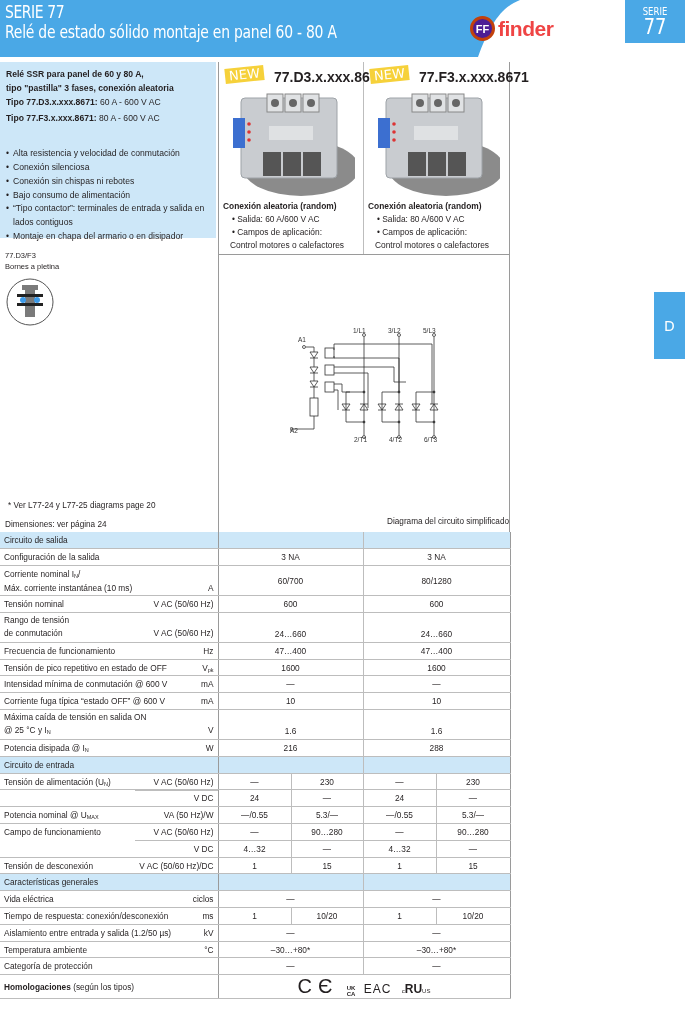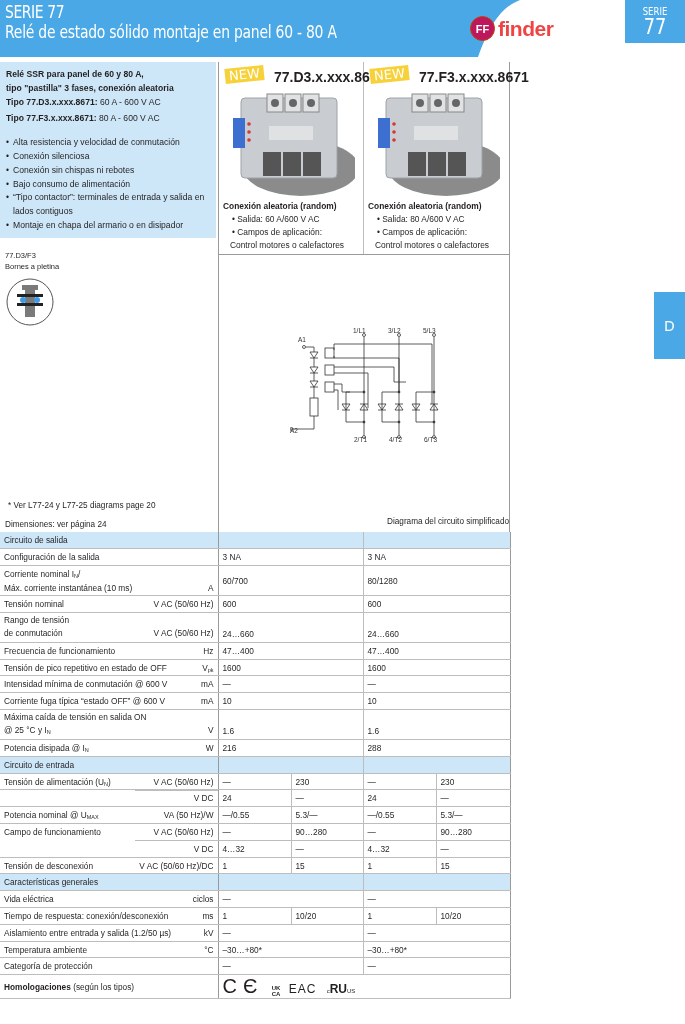--- a/index.html
+++ b/index.html
@@ -6,21 +6,21 @@
   body { width: 685px; height: 1024px; background: #ffffff; position: relative; overflow: hidden;
          font-family: "Liberation Sans", sans-serif; color: #231f20; }
   .abs { position: absolute; }
 
   
   #header-band { left: 0; top: 0; width: 560px; height: 57px; }
   #header-band svg { display: block; }
   .hdr-serie { left: 5px; top: 2px; font-size: 17px; color: #fff; font-family: "DejaVu Sans", sans-serif; letter-spacing: -0.5px; transform: scaleX(0.82); transform-origin: left; }
   .hdr-title { left: 5px; top: 22px; font-size: 17px; color: #fff; font-family: "DejaVu Sans", sans-serif; letter-spacing: -0.3px; transform: scaleX(0.82); transform-origin: left; white-space: nowrap; }
   .logo { left: 470px; top: 16px; display: flex; align-items: center; gap: 3px; }
-  .logo-mark { width: 25px; height: 25px; border-radius: 50%; border: 1px solid #c2410c; background: #be185d; color: #fff; font-size: 11px; font-weight: bold; display: flex; align-items: center; justify-content: center; }
+  .logo-mark { width: 25px; height: 25px; border-radius: 50%; border: 3px solid #c2410c; background: #4c1d95; color: #fff; font-size: 11px; font-weight: bold; display: flex; align-items: center; justify-content: center; }
   .logo-text { font-size: 21px; font-weight: bold; color: #ef4444; letter-spacing: -0.5px; }
   .serie-tab { left: 625px; top: 0; width: 60px; height: 43px; background: #4aa8e6; color: #fff; text-align: center; }
   .serie-tab .s1 { font-size: 10px; margin-top: 6px; display: block; font-family: "DejaVu Sans", sans-serif; transform: scaleX(0.85); }
   .serie-tab .s2 { font-size: 21px; line-height: 20px; display: block; font-family: "DejaVu Sans", sans-serif; transform: scaleX(0.85); }
   .d-tab { left: 654px; top: 292px; width: 31px; height: 67px; background: #4aa8e6; color: #fff; font-size: 14px; display: flex; align-items: center; justify-content: center; font-family: "DejaVu Sans", sans-serif; }
 
   
   .intro { left: 0; top: 62px; width: 216px; height: 176px; background: #cde7f8; padding: 6px 6px; font-size: 8.6px; line-height: 13.8px; }
   .intro b { font-weight: bold; }
   .intro .bul { padding-left: 7px; text-indent: -7px; }
@@ -39,21 +39,21 @@
   .card .cl { position: absolute; left: 13px; font-size: 8.4px; white-space: nowrap; }
 
   
   .small { font-size: 7.5px; }
   .note { font-size: 8.2px; }
 
   
   table.spec { position: absolute; left: 0; top: 532px; width: 510px; border-collapse: collapse; font-size: 8.3px; table-layout: fixed; }
   table.spec td { border-bottom: 1px solid #bdbdbd; padding: 0 4px; height: 16.8px; vertical-align: middle; }
   table.spec td.lab { white-space: nowrap; overflow: hidden; }
-  table.spec td.val { text-align: left; border-left: 1px solid #bdbdbd; }
+  table.spec td.val { text-align: center; border-left: 1px solid #bdbdbd; }
   table.spec td.c1 { border-left: 1px solid #9a9a9a; }
   table.spec td.c3 { border-right: 1px solid #9a9a9a; }
   table.spec tr.sect td { background: #cde7f8; font-weight: normal; }
   table.spec .unit { float: right; }
   table.spec .tall td { height: 30px; }
   .sub { font-size: 5.5px; vertical-align: -1px; }
   .hom-cell { font-size: 20px; letter-spacing: 6px; font-weight: normal; }
 </style>
 </head>
 <body>
@@ -73,21 +73,21 @@
   <span class="s1">SERIE</span>
   <span class="s2">77</span>
 </div>
 <div class="abs d-tab">D</div>
 
 <div class="abs intro">
   <div><b>Relé SSR para panel de 60 y 80 A,</b></div>
   <div><b>tipo "pastilla" 3 fases, conexión aleatoria</b></div>
   <div><b>Tipo 77.D3.x.xxx.8671:</b><span> 60 A - 600 V AC</span></div>
   <div style="margin-top:3px"><b>Tipo 77.F3.x.xxx.8671:</b><span> 80 A - 600 V AC</span></div>
-  <div style="margin-top:10px">
+  <div style="margin-top:21px">
     <div class="bul">Alta resistencia y velocidad de conmutación</div>
     <div class="bul">Conexión silenciosa</div>
     <div class="bul">Conexión sin chispas ni rebotes</div>
     <div class="bul">Bajo consumo de alimentación</div>
     <div class="bul">“Tipo contactor”: terminales de entrada y salida en lados contiguos</div>
     <div class="bul">Montaje en chapa del armario o en disipador</div>
   </div>
 </div>
 
 <div class="abs vline" style="left:218px;top:62px;height:472px"></div>

